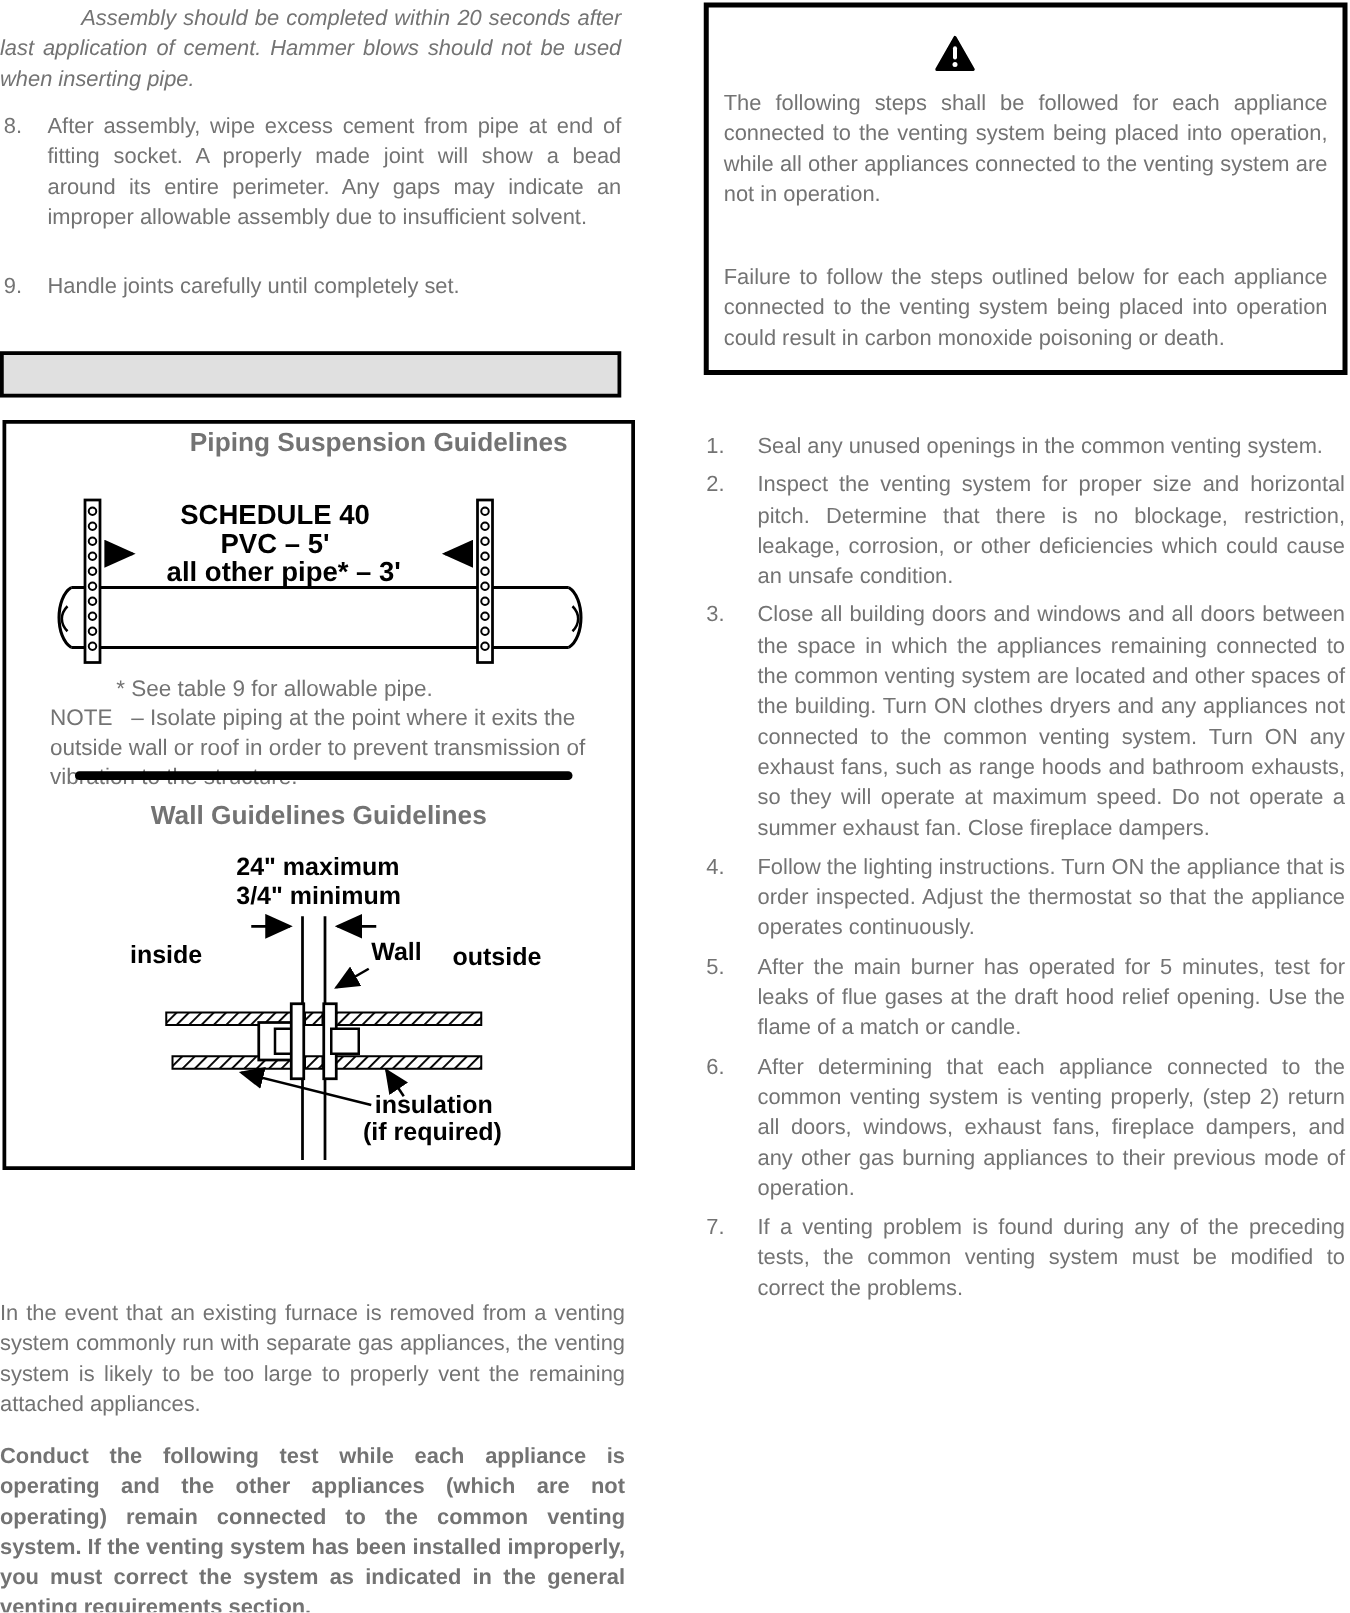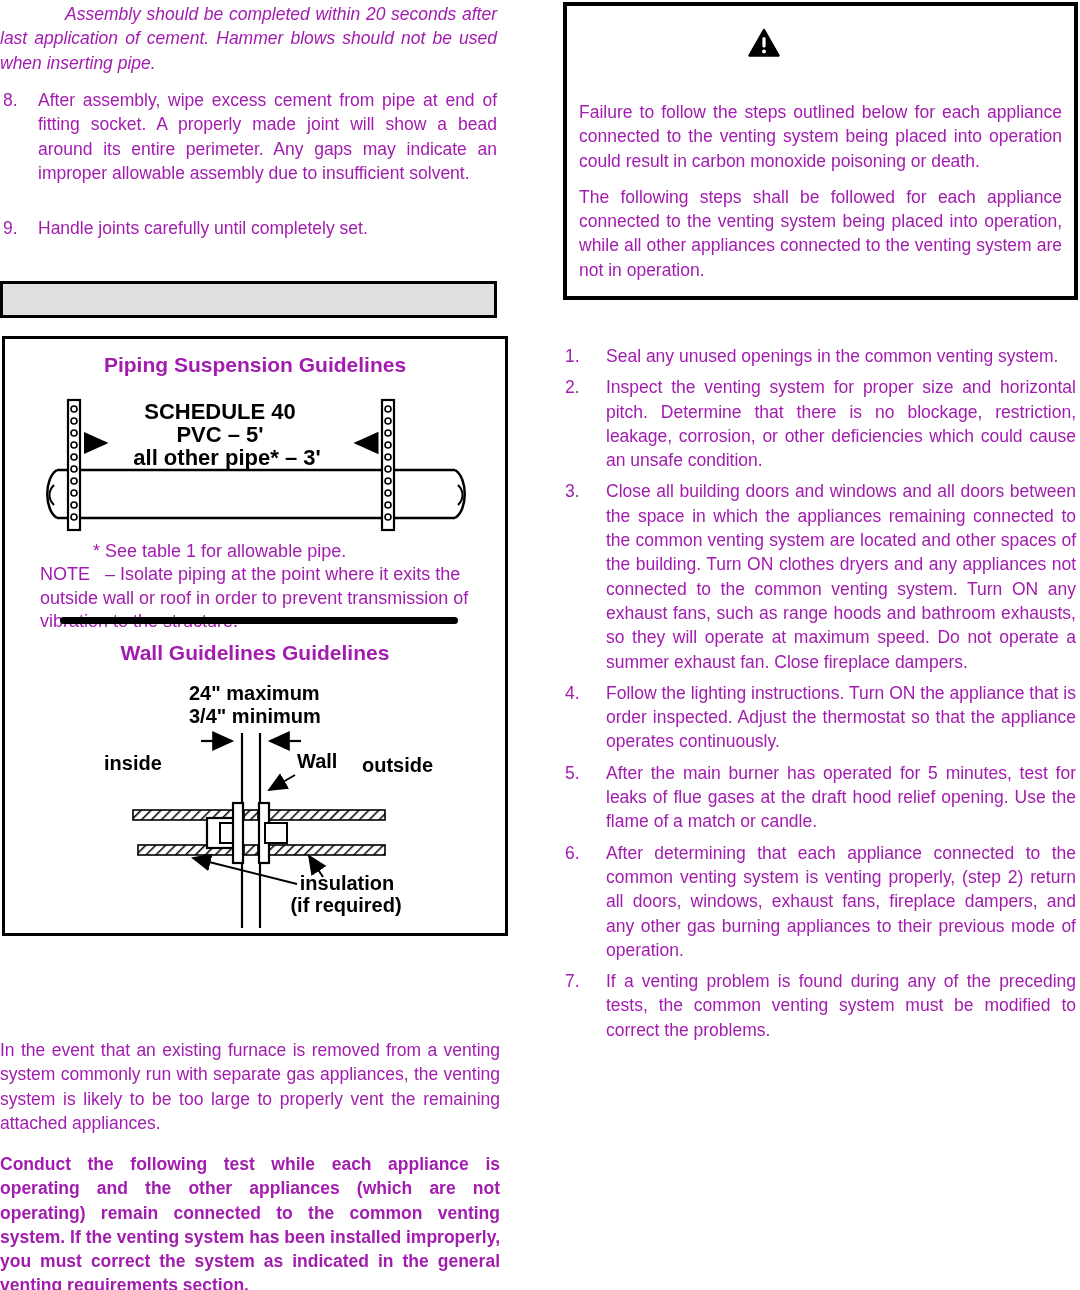--- a/index.html
+++ b/index.html
@@ -1,17 +1,17 @@
 <!DOCTYPE html>
 <html><head>
 <meta charset="utf-8">
 <style>
   html,body{margin:0;padding:0;background:#fff;}
   .page{position:relative;width:1080px;height:1290px;background:#fff;overflow:hidden;
-        font-family:"Liberation Sans",sans-serif;color:#a21caf;}
+        font-family:"Liberation Sans",sans-serif;color:#737373;}
   .blk{position:absolute;}
   p{margin:0;}
   .body-txt{font-size:17.5px;line-height:24.3px;text-align:justify;}
   .italic{font-style:italic;}
   .li{display:flex;}
   .li .num{flex:none;width:35px;font-size:17.5px;line-height:24.3px;}
   .li .txt{flex:1;}
   
   .gray-box{left:0;top:281px;width:491px;height:31px;background:#e0e0e0;border:3px solid #000;}
   
@@ -46,21 +46,21 @@
 
   <div class="blk li" style="left:3px;top:216px;width:494px;">
     <span class="num">9.</span>
     <div class="txt body-txt">Handle joints carefully until completely set.</div>
   </div>
 
   <div class="blk gray-box"></div>
 
   <div class="blk figure">
 
-    <div class="fig-title" style="top:14px;">Piping Suspension Guidelines</div>
+    <div class="fig-title" style="top:4px;padding-left:48px;">Piping Suspension Guidelines</div>
 
     <svg style="position:absolute;left:0;top:50px;" width="502" height="152" viewBox="0 0 502 152">
       <defs>
         <marker id="arr1" markerWidth="11" markerHeight="9" refX="9" refY="4.5" orient="auto">
           <path d="M0 0 L10 4.5 L0 9 Z" fill="#000"></path>
         </marker>
       </defs>
 
       <path d="M52 81 H450" stroke="#000" stroke-width="2.5" fill="none"></path>
       <path d="M52 129 H450" stroke="#000" stroke-width="2.5" fill="none"></path>
@@ -101,21 +101,21 @@
       </g>
 
       <line x1="80" y1="54" x2="101" y2="54" stroke="#000" stroke-width="2.5" marker-end="url(#arr1)"></line>
       <line x1="372" y1="54" x2="351" y2="54" stroke="#000" stroke-width="2.5" marker-end="url(#arr1)"></line>
 
       <text x="215" y="30" text-anchor="middle" font-size="22" font-weight="600">SCHEDULE 40</text>
       <text x="215" y="53" text-anchor="middle" font-size="22" font-weight="600">PVC – 5'</text>
       <text x="222" y="76" text-anchor="middle" font-size="22" font-weight="600">all other pipe*  – 3'</text>
     </svg>
 
-    <div class="fig-note" style="left:88px;top:201px;">* See table 1 for allowable pipe.</div>
+    <div class="fig-note" style="left:88px;top:201px;">* See table 9 for allowable pipe.</div>
 
     <div class="fig-note" style="left:35px;top:224px;width:432px;">
       <span>NOTE</span><span>&nbsp;&nbsp;&nbsp;</span><span>– Isolate piping at the point where it exits the outside wall or roof in order to prevent transmission of vibration to the structure.</span>
     </div>
 
     <div class="divider"></div>
 
     <div class="fig-title" style="top:302px;">Wall Guidelines Guidelines</div>
 
     <svg style="position:absolute;left:0;top:339px;" width="502" height="252" viewBox="0 0 502 252">
@@ -166,22 +166,22 @@
   <p class="blk body-txt" style="left:0;top:1038px;width:500px;">In the event that an existing furnace is removed from a venting system commonly run with separate gas appliances, the venting system is likely to be too large to properly vent the remaining attached appliances.</p>
 
   <p class="blk body-txt" style="left:0;top:1152px;width:500px;font-weight:bold;">Conduct the following test while each appliance is operating and the other appliances (which are not operating) remain connected to the common venting system. If the venting system has been installed improperly, you must correct the system as indicated in the general venting requirements section.</p>
 
   <div class="blk warning-box">
     <svg class="warn-icon" width="32" height="30" viewBox="0 0 32 30">
       <path d="M16 2 L30.5 27.5 H1.5 Z" fill="#000" stroke="#000" stroke-width="2.5" stroke-linejoin="round"></path>
       <rect x="14.4" y="9" width="3.2" height="10.5" rx="1.6" fill="#fff"></rect>
       <circle cx="16" cy="23.5" r="2" fill="#fff"></circle>
     </svg>
+    <p class="body-txt warn-p2">The following steps shall be followed for each appliance connected to the venting system being placed into operation, while all other appliances connected to the venting system are not in operation.</p>
     <p class="body-txt warn-p1">Failure to follow the steps outlined below for each appliance connected to the venting system being placed into operation could result in carbon monoxide poisoning or death.</p>
-    <p class="body-txt warn-p2">The following steps shall be followed for each appliance connected to the venting system being placed into operation, while all other appliances connected to the venting system are not in operation.</p>
   </div>
 
   <div class="blk steps">
     <div class="step">
       <span class="num">1.</span>
       <div class="txt body-txt">Seal any unused openings in the common venting system.</div>
     </div>
     <div class="step">
       <span class="num">2.</span>
       <div class="txt body-txt">Inspect the venting system for proper size and horizontal pitch. Determine that there is no blockage, restriction, leakage, corrosion, or other deficiencies which could cause an unsafe condition.</div>

